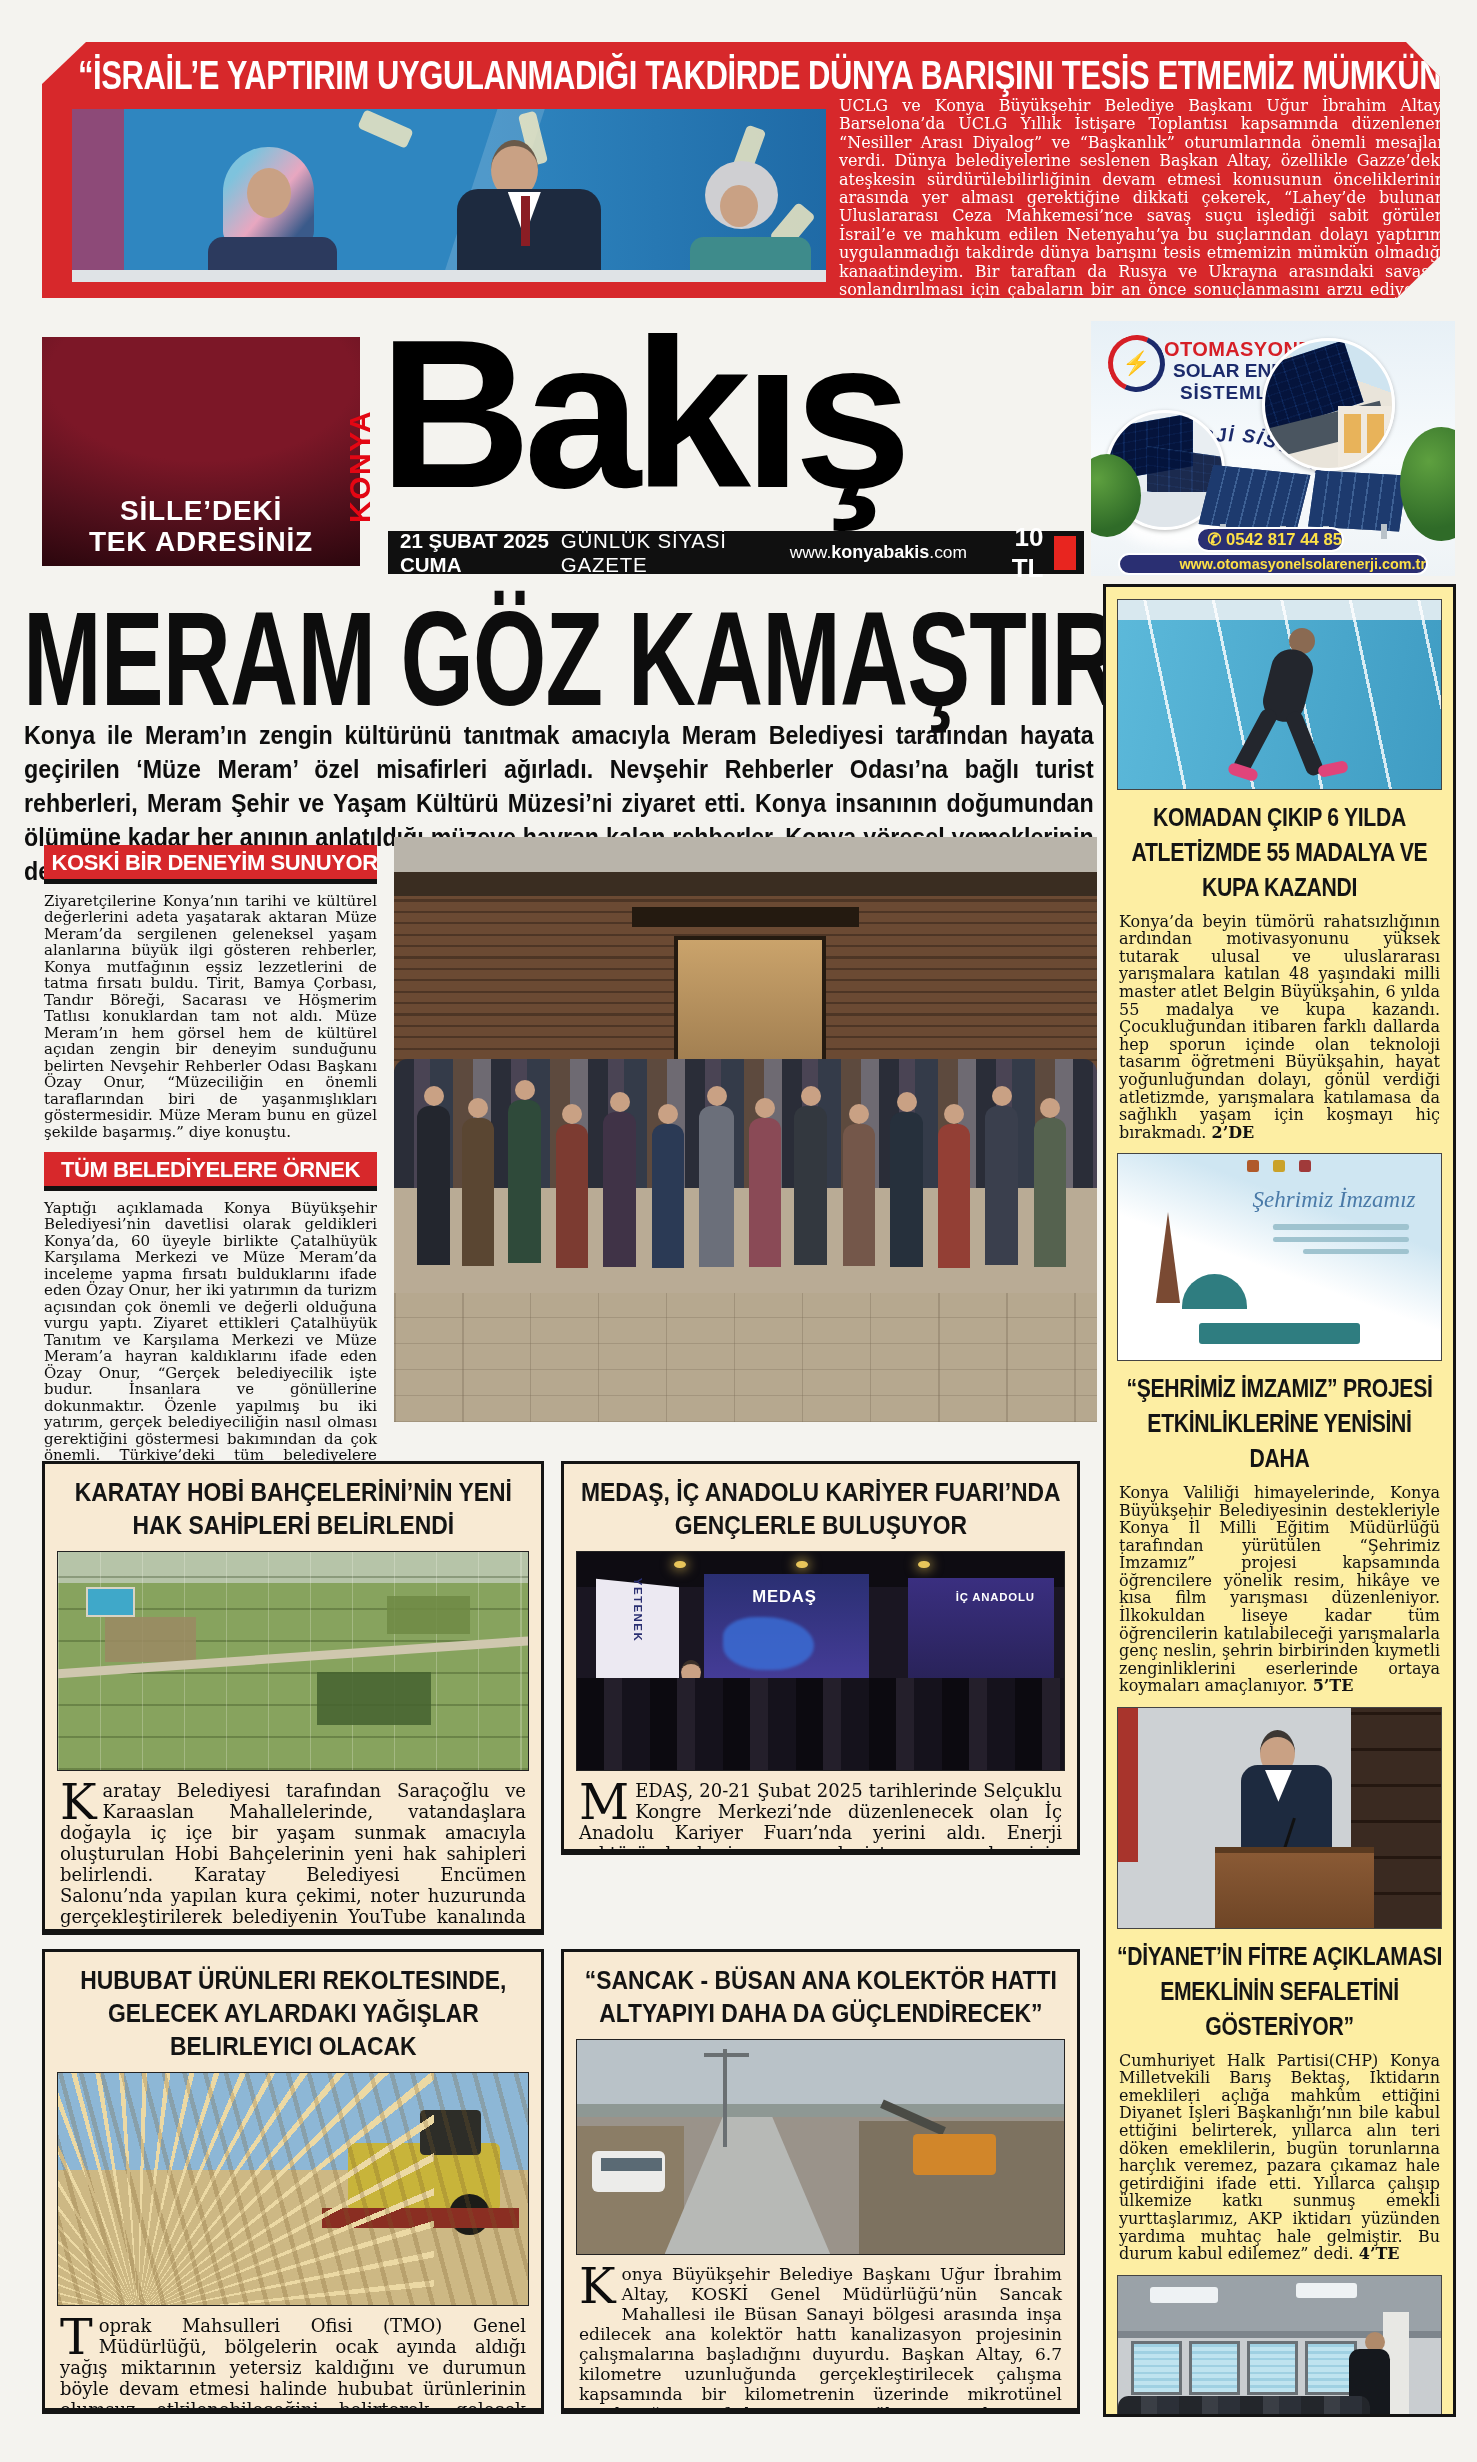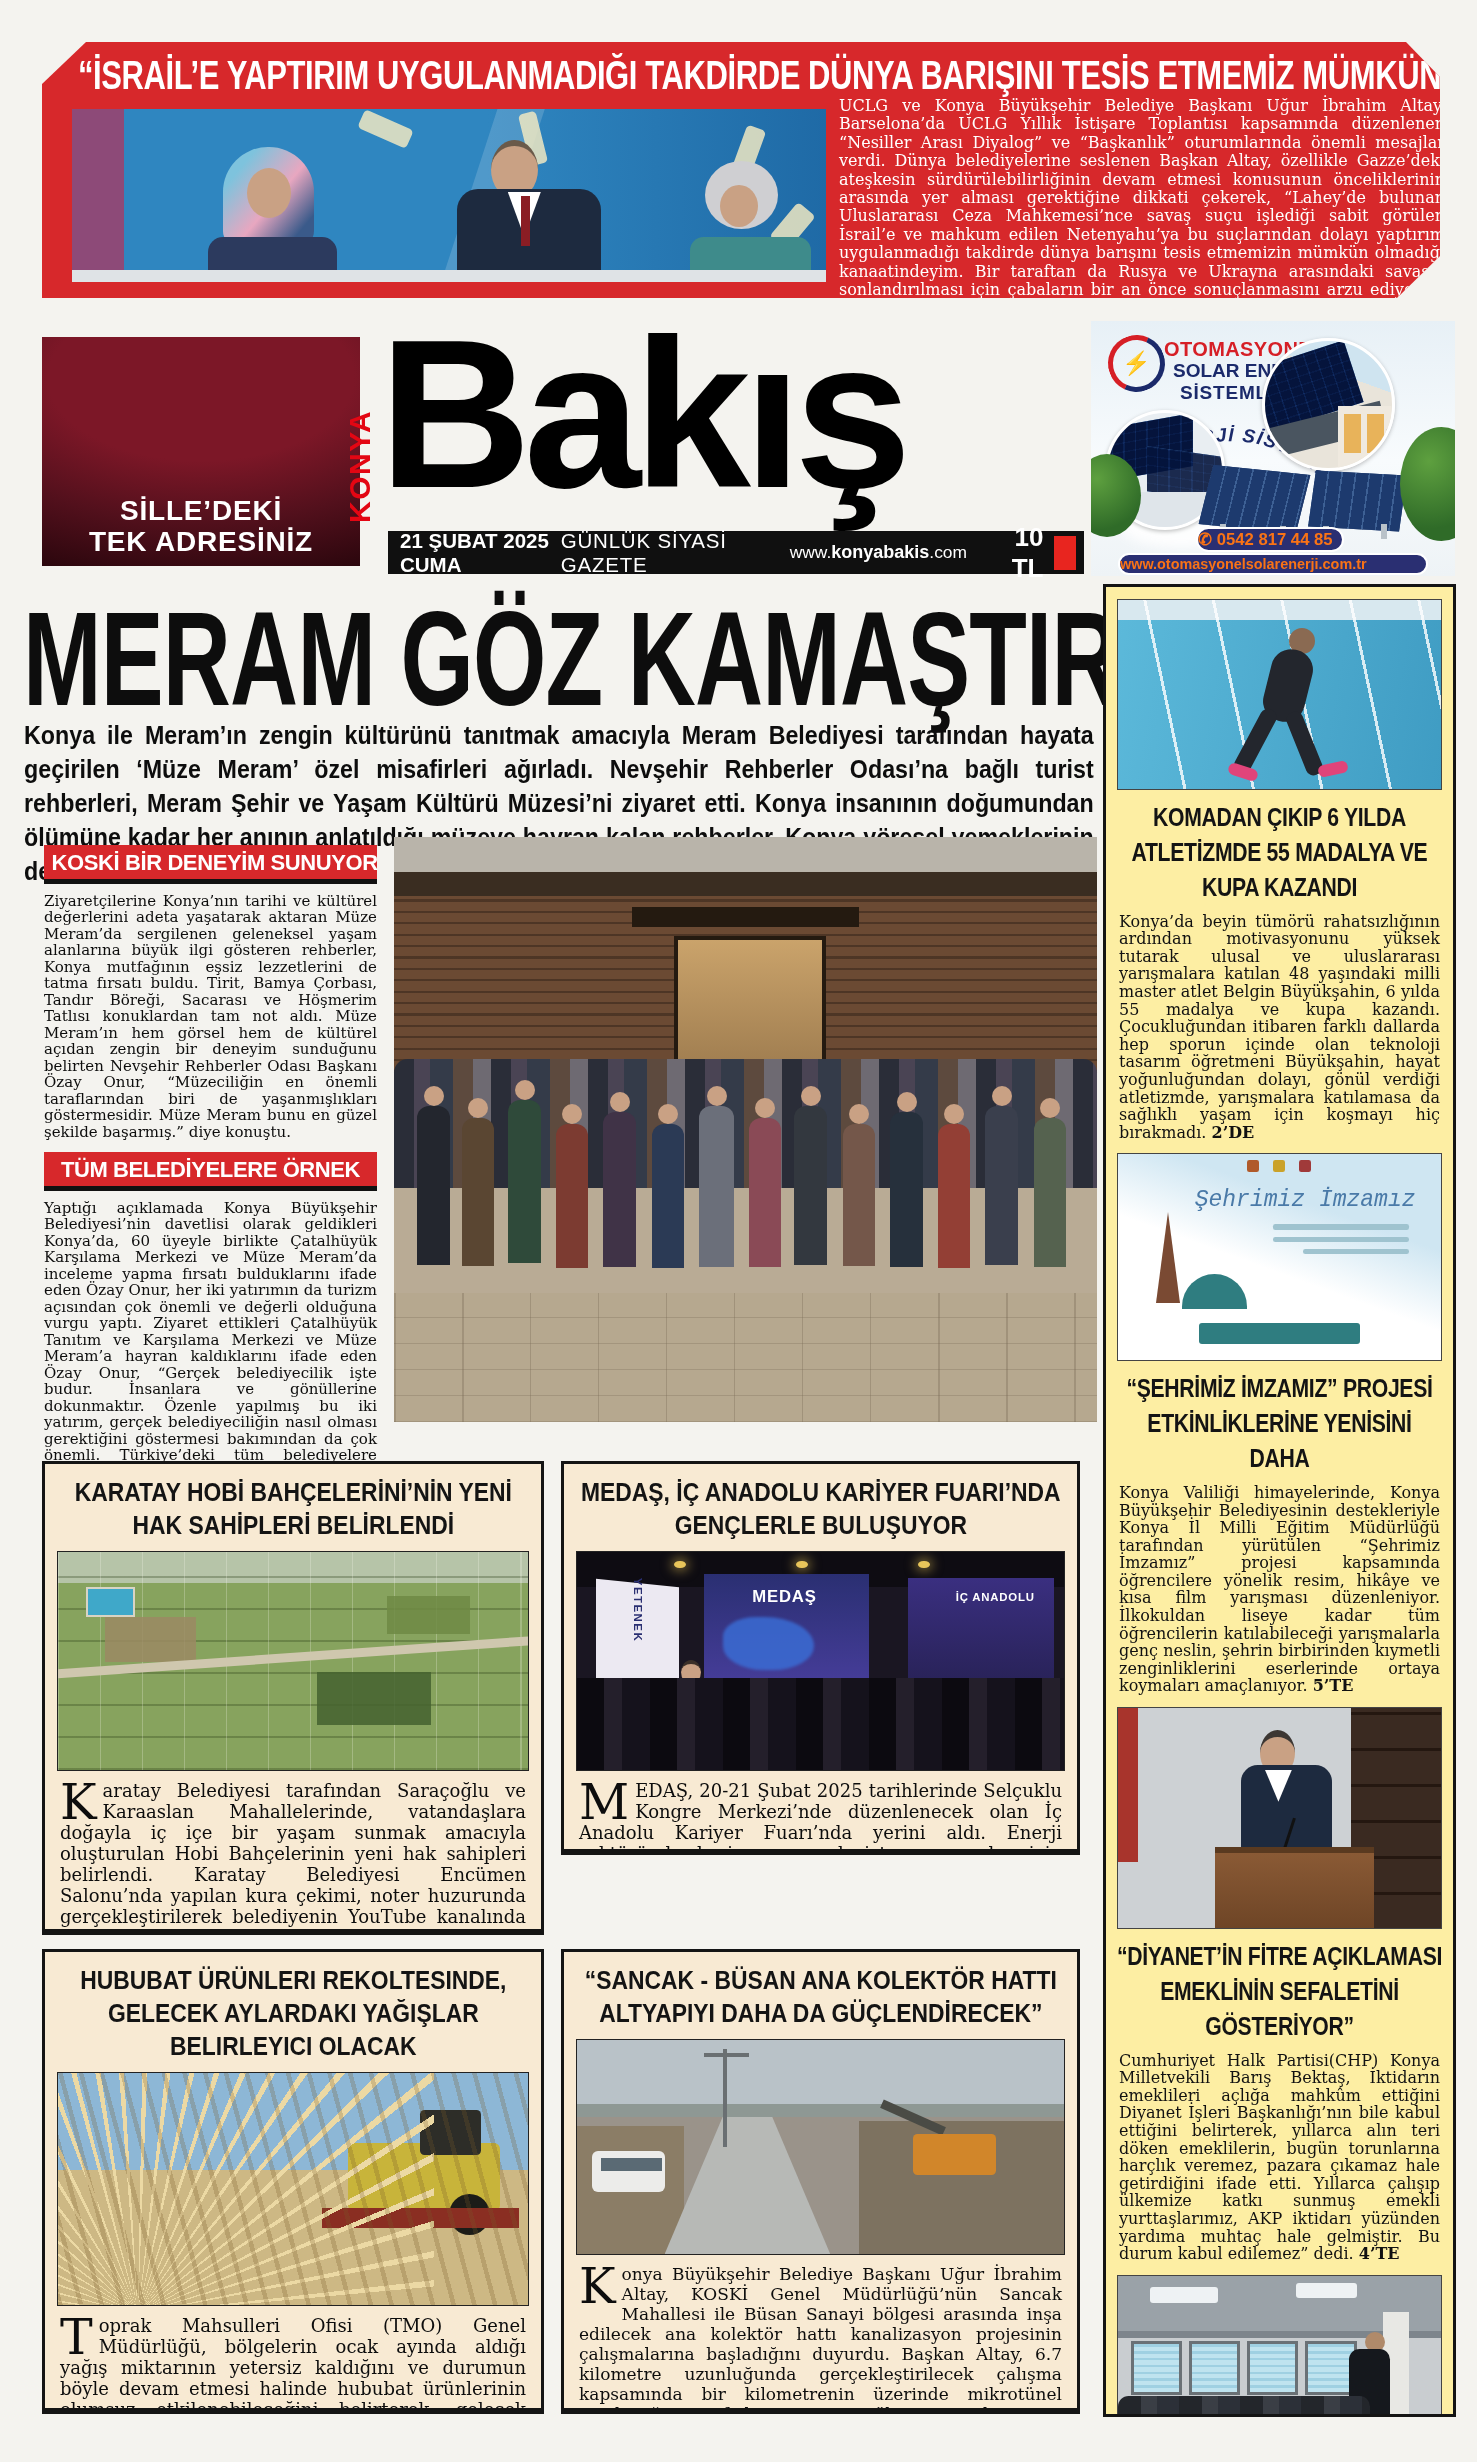--- a/index.html
+++ b/index.html
@@ -63,22 +63,22 @@
          transform:rotate(-20deg);display:flex;align-items:center;justify-content:center;}
   .solar-bolt{transform:rotate(20deg);font-size:23px;color:#1b2a6b;}
   .solar-b1{position:absolute;left:73px;top:16.7px;color:#d61f26;font-weight:800;font-size:20px;letter-spacing:0.4px;}
   .solar-b2{position:absolute;left:82px;top:39px;color:#1b2a6b;font-weight:800;font-size:19px;}
   .solar-b3{position:absolute;left:89px;top:61px;color:#1b2a6b;font-weight:800;font-size:19px;letter-spacing:0.8px;}
   .solar-circ{position:absolute;border-radius:50%;overflow:hidden;border:3.8px solid #fff;
          box-shadow:0 1.5px 4.5px rgba(0,0,0,.25);}
   .panelgrid{background:repeating-linear-gradient(90deg,#24487c 0 10px,#4a74a8 10px 11.4px),
              repeating-linear-gradient(0deg,#24487c 0 7.6px,#3a5f94 7.6px 9px);background-blend-mode:multiply;}
   .tree{position:absolute;border-radius:50%;background:radial-gradient(circle at 35% 30%,#5ea03f,#2f6b28 70%);}
-  .pill{position:absolute;background:#2a2f72;color:#f97316;font-weight:800;border-radius:16.7px;
-        text-align:left;border:2.3px solid #fff;}
+  .pill{position:absolute;background:#2a2f72;color:#fde047;font-weight:800;border-radius:16.7px;
+        text-align:right;border:2.3px solid #fff;}
   .tilt-panel{position:absolute;background:repeating-linear-gradient(90deg,#1d3a6e 0 12px,#3d6094 12px 13.6px),
         repeating-linear-gradient(0deg,rgba(255,255,255,.35) 0 1.5px,transparent 1.5px 15px),#1d3a6e;}
   .leg{position:absolute;background:#b9c2c9;}
 
   
   .main-headline{left:23px;top:582px;width:1076px;font-weight:900;font-size:89px;white-space:nowrap;
         letter-spacing:-0.8px;transform:scale(1.06,1.5);transform-origin:0 0;color:#0d0d0d;}
   .lead{left:24px;top:718px;width:1070px;font-weight:700;font-size:25px;line-height:34px;color:#0d0d0d;}
 
   .colL{left:44px;top:845px;width:333px;}
@@ -111,21 +111,21 @@
      background:#23262d;transform:rotate(14deg);}
   .runner-bg .rhead{position:absolute;left:53%;top:15%;width:26px;height:26px;border-radius:50%;background:#8a6a52;}
   .runner-bg .leg1{position:absolute;left:40%;top:56%;width:16.7px;height:70px;border-radius:7.6px;background:#23262d;transform:rotate(28deg);}
   .runner-bg .leg2{position:absolute;left:55%;top:58%;width:16.7px;height:67px;border-radius:7.6px;background:#23262d;transform:rotate(-22deg);}
   .runner-bg .shoe1,.runner-bg .shoe2{position:absolute;width:30px;height:12px;border-radius:6px;background:#e0447a;}
   
   .poster-bg{background:linear-gradient(200deg,#cfe6f2 0 30%,#ffffff 55% 100%);}
   .poster-bg .minaret{position:absolute;left:12%;top:28%;width:0;height:0;
      border-left:12px solid transparent;border-right:12px solid transparent;border-bottom:91px solid #7a4a33;}
   .poster-bg .dome{position:absolute;left:20%;top:58%;width:65px;height:35px;border-radius:35px 35px 0 0;background:#2f7d80;}
-  .poster-bg .ptitle{position:absolute;right:8%;top:16%;font-family:Liberation Mono, monospace;font-style:italic;
+  .poster-bg .ptitle{position:absolute;right:8%;top:16%;font-family:Liberation Serif, serif;font-style:italic;
      color:#4a7aa8;font-size:23px;}
   .poster-bg .pline{position:absolute;background:#9fc3cf;border-radius:2.3px;height:5.3px;}
   .poster-bg .pband{position:absolute;left:25%;bottom:8%;width:50%;height:21px;background:#2f7d80;border-radius:3px;}
   .poster-bg .plogo{position:absolute;top:3%;width:12px;height:12px;border-radius:2.3px;}
   
   .podium-bg{background:linear-gradient(90deg,#cdd1d4 0 72%,#3a2a21 72% 100%);}
   .podium-bg .flag{position:absolute;left:0;top:0;width:20px;height:70%;background:#a8342c;}
   .podium-bg .shelf{position:absolute;right:0;top:0;width:28%;height:100%;
      background:repeating-linear-gradient(0deg,#3a2a21 0 33px,#241710 33px 36px);}
   .podium-bg .man{position:absolute;left:38%;top:26%;width:91px;height:56%;border-radius:16.7px 16.7px 0 0;background:#1d2a3f;}

